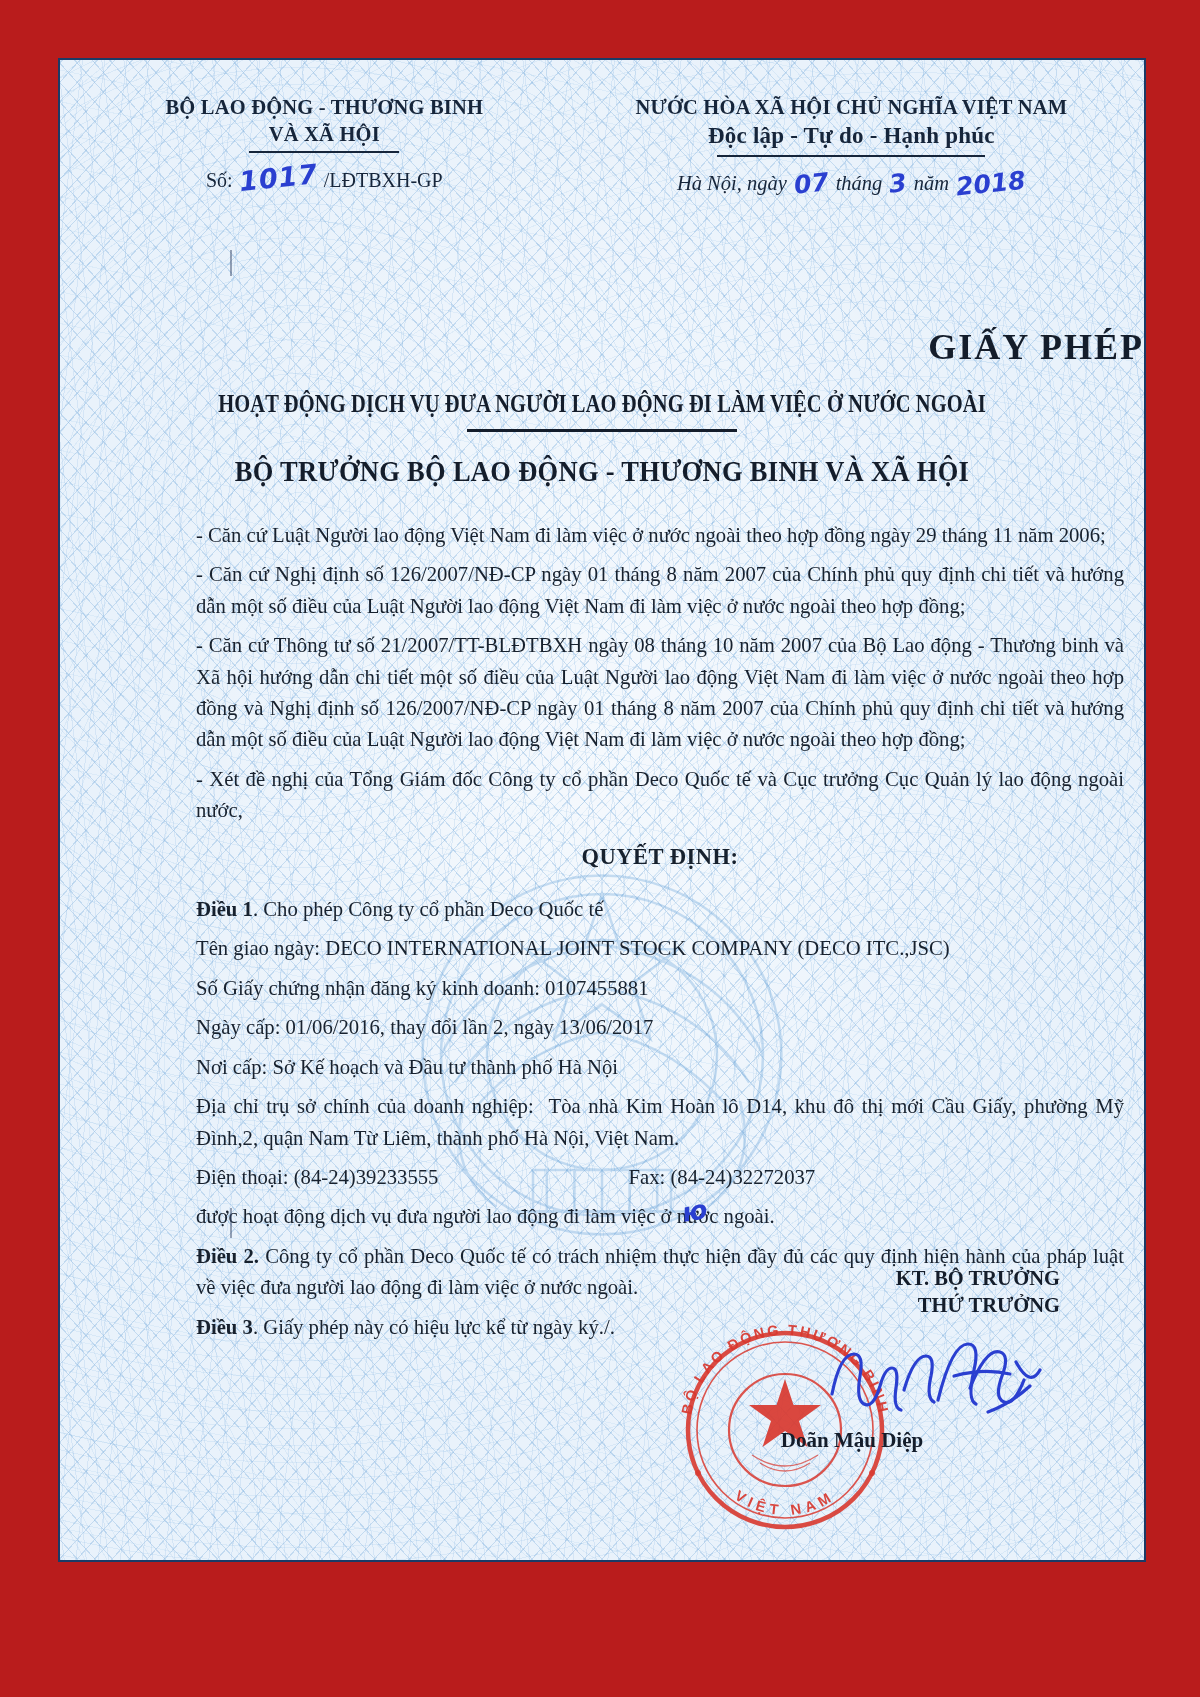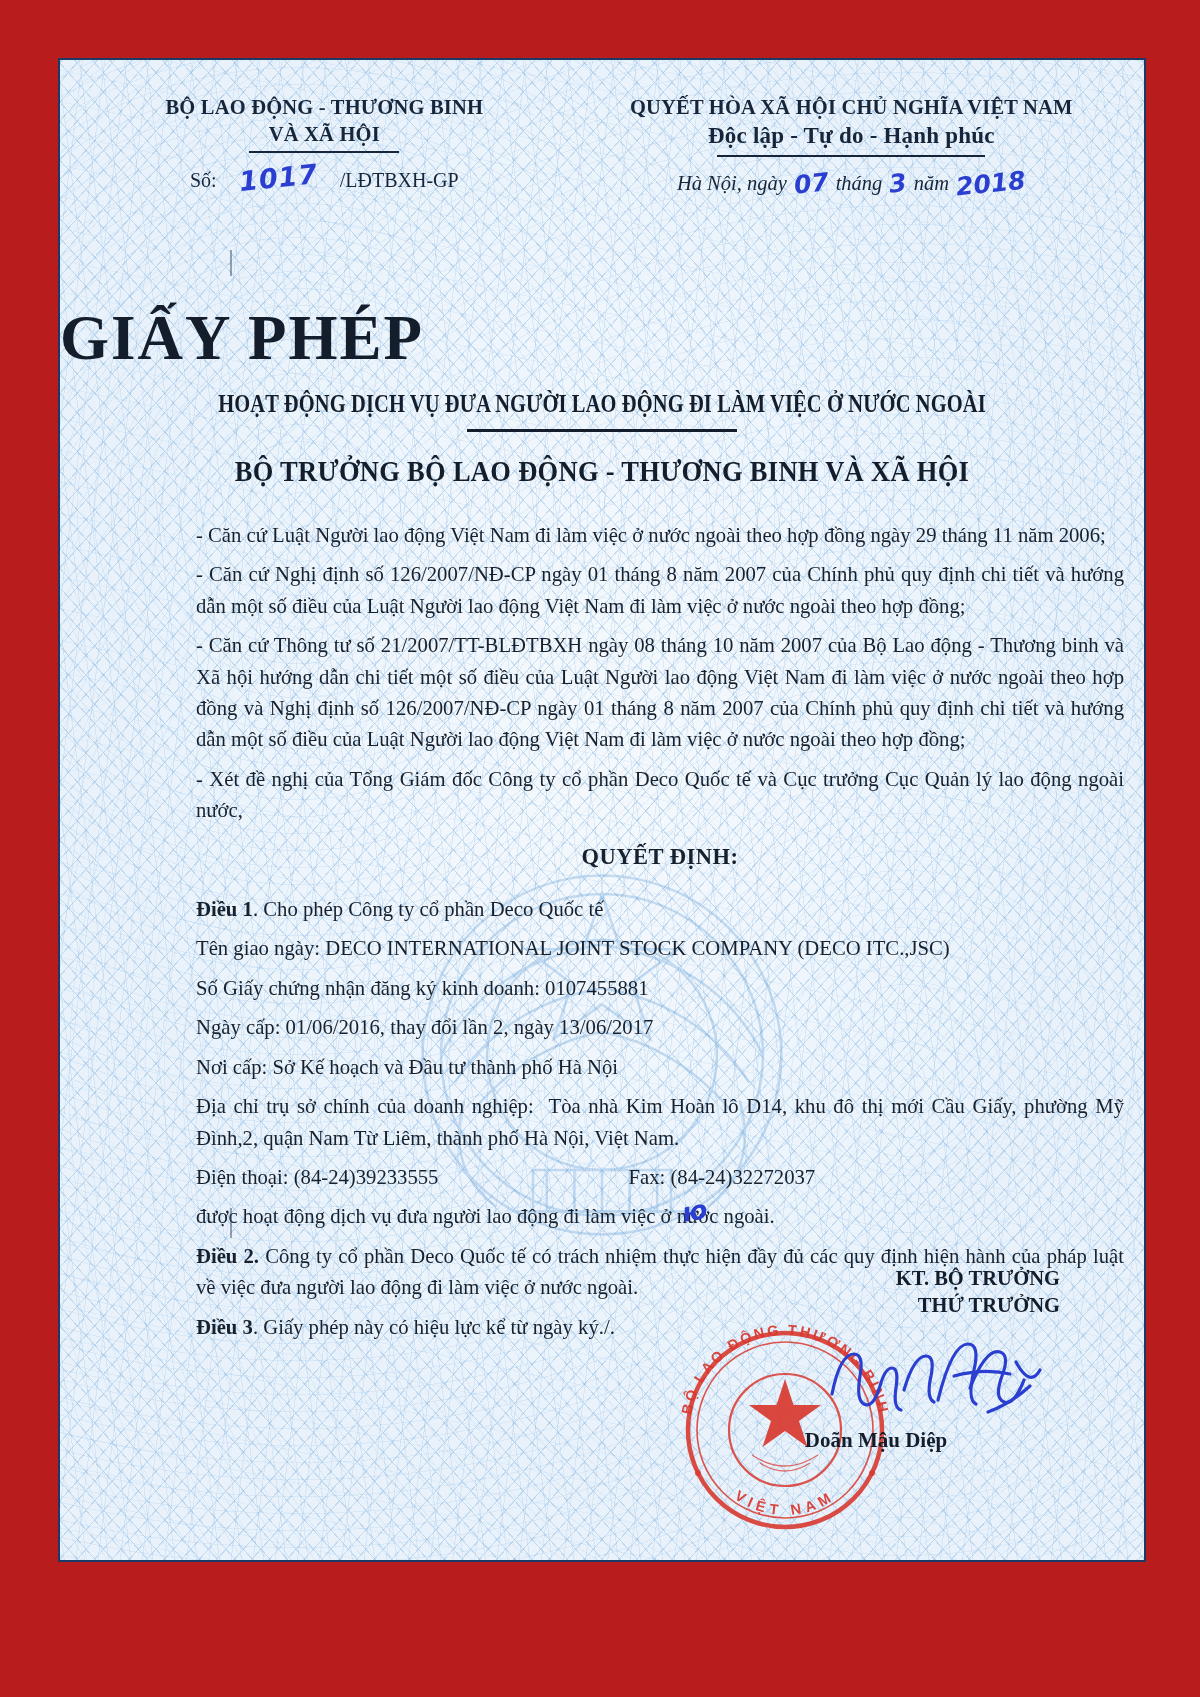--- a/index.html
+++ b/index.html
@@ -70,38 +70,38 @@
     font-weight:bold;font-size:20.5px;letter-spacing:.2px;color:#16253a;
     line-height:1.32;font-family:"Liberation Serif",serif;
   }
   .rule{
     height:2px;background:#16253a;margin:3px auto 0 auto;
   }
   .rule-left{width:150px;}
   .rule-right{width:268px;margin-top:4px;}
   .so-line{
     margin-top:9px;font-size:20px;color:#16253a;
-    display:flex;justify-content:center;align-items:baseline;gap:18px;
+    display:flex;justify-content:center;align-items:baseline;gap:2px;
   }
   .hw{
     font-family:"DejaVu Sans",sans-serif;
     color:#2a3fd0;font-weight:bold;font-style:italic;
     transform:rotate(-6deg);display:inline-block;
   }
   .hw-so{font-size:27px;letter-spacing:1px;padding:0 4px;}
   .date-line{
     margin-top:12px;font-size:20.5px;font-style:italic;color:#16253a;
     display:flex;justify-content:center;align-items:center;gap:7px;
   }
   .hw-date{font-size:25px;}
 
   
   .title-main{
-    position:absolute;top:242px;width:100%;text-align:left;
-    font-size:63px;font-weight:bold;letter-spacing:2px;color:#141d2b;
+    position:absolute;top:266px;width:100%;text-align:right;
+    font-size:36px;font-weight:bold;letter-spacing:2px;color:#141d2b;
     font-family:"Liberation Serif",serif;
   }
   .title-sub{
     position:absolute;top:333px;width:100%;text-align:center;
     font-size:20.5px;font-weight:bold;color:#141d2b;
     letter-spacing:.1px;
     transform:scaleY(1.18);
   }
   .sub-underline{
     position:absolute;top:369px;left:50%;transform:translateX(-50%);
@@ -128,21 +128,21 @@
   .dieu{font-weight:bold;}
   .flexline{display:flex;align-items:center;}
   .flexline .fax{margin-left:190px;}
 
   
   .sign-block{
     position:absolute;top:1205px;left:640px;width:360px;text-align:right;
     font-size:20.5px;font-weight:bold;color:#141d2b;line-height:27px;
   }
   .signer-name{
-    position:absolute;top:1368px;left:636px;width:360px;text-align:center;
+    position:absolute;top:1368px;left:612px;width:360px;text-align:center;
     font-size:21px;font-weight:bold;color:#141d2b;
   }
   
   .seal{
     position:absolute;left:600px;top:1245px;width:250px;height:250px;
     pointer-events:none;
   }
   
   .signature{
     position:absolute;left:760px;top:1262px;width:260px;height:110px;
@@ -189,21 +189,21 @@
           <div class="hdr-l1">BỘ LAO ĐỘNG - THƯƠNG BINH</div>
           <div class="hdr-l1">VÀ XÃ HỘI</div>
           <div class="rule rule-left"></div>
           <div class="so-line">
             <span>Số:</span>
             <span class="hw hw-so">1017</span>
             <span>/LĐTBXH-GP</span>
           </div>
         </div>
         <div class="hdr-right">
-          <div class="hdr-l1">QUYẾT HÒA XÃ HỘI CHỦ NGHĨA VIỆT NAM</div>
+          <div class="hdr-l1">NƯỚC HÒA XÃ HỘI CHỦ NGHĨA VIỆT NAM</div>
           <div class="hdr-l1" style="font-size:23px;">Độc lập - Tự do - Hạnh phúc</div>
           <div class="rule rule-right"></div>
           <div class="date-line">
             <span>Hà Nội, ngày</span>
             <span class="hw hw-date">07</span>
             <span>tháng</span>
             <span class="hw hw-date">3</span>
             <span>năm</span>
             <span class="hw hw-date">2018</span>
           </div>

